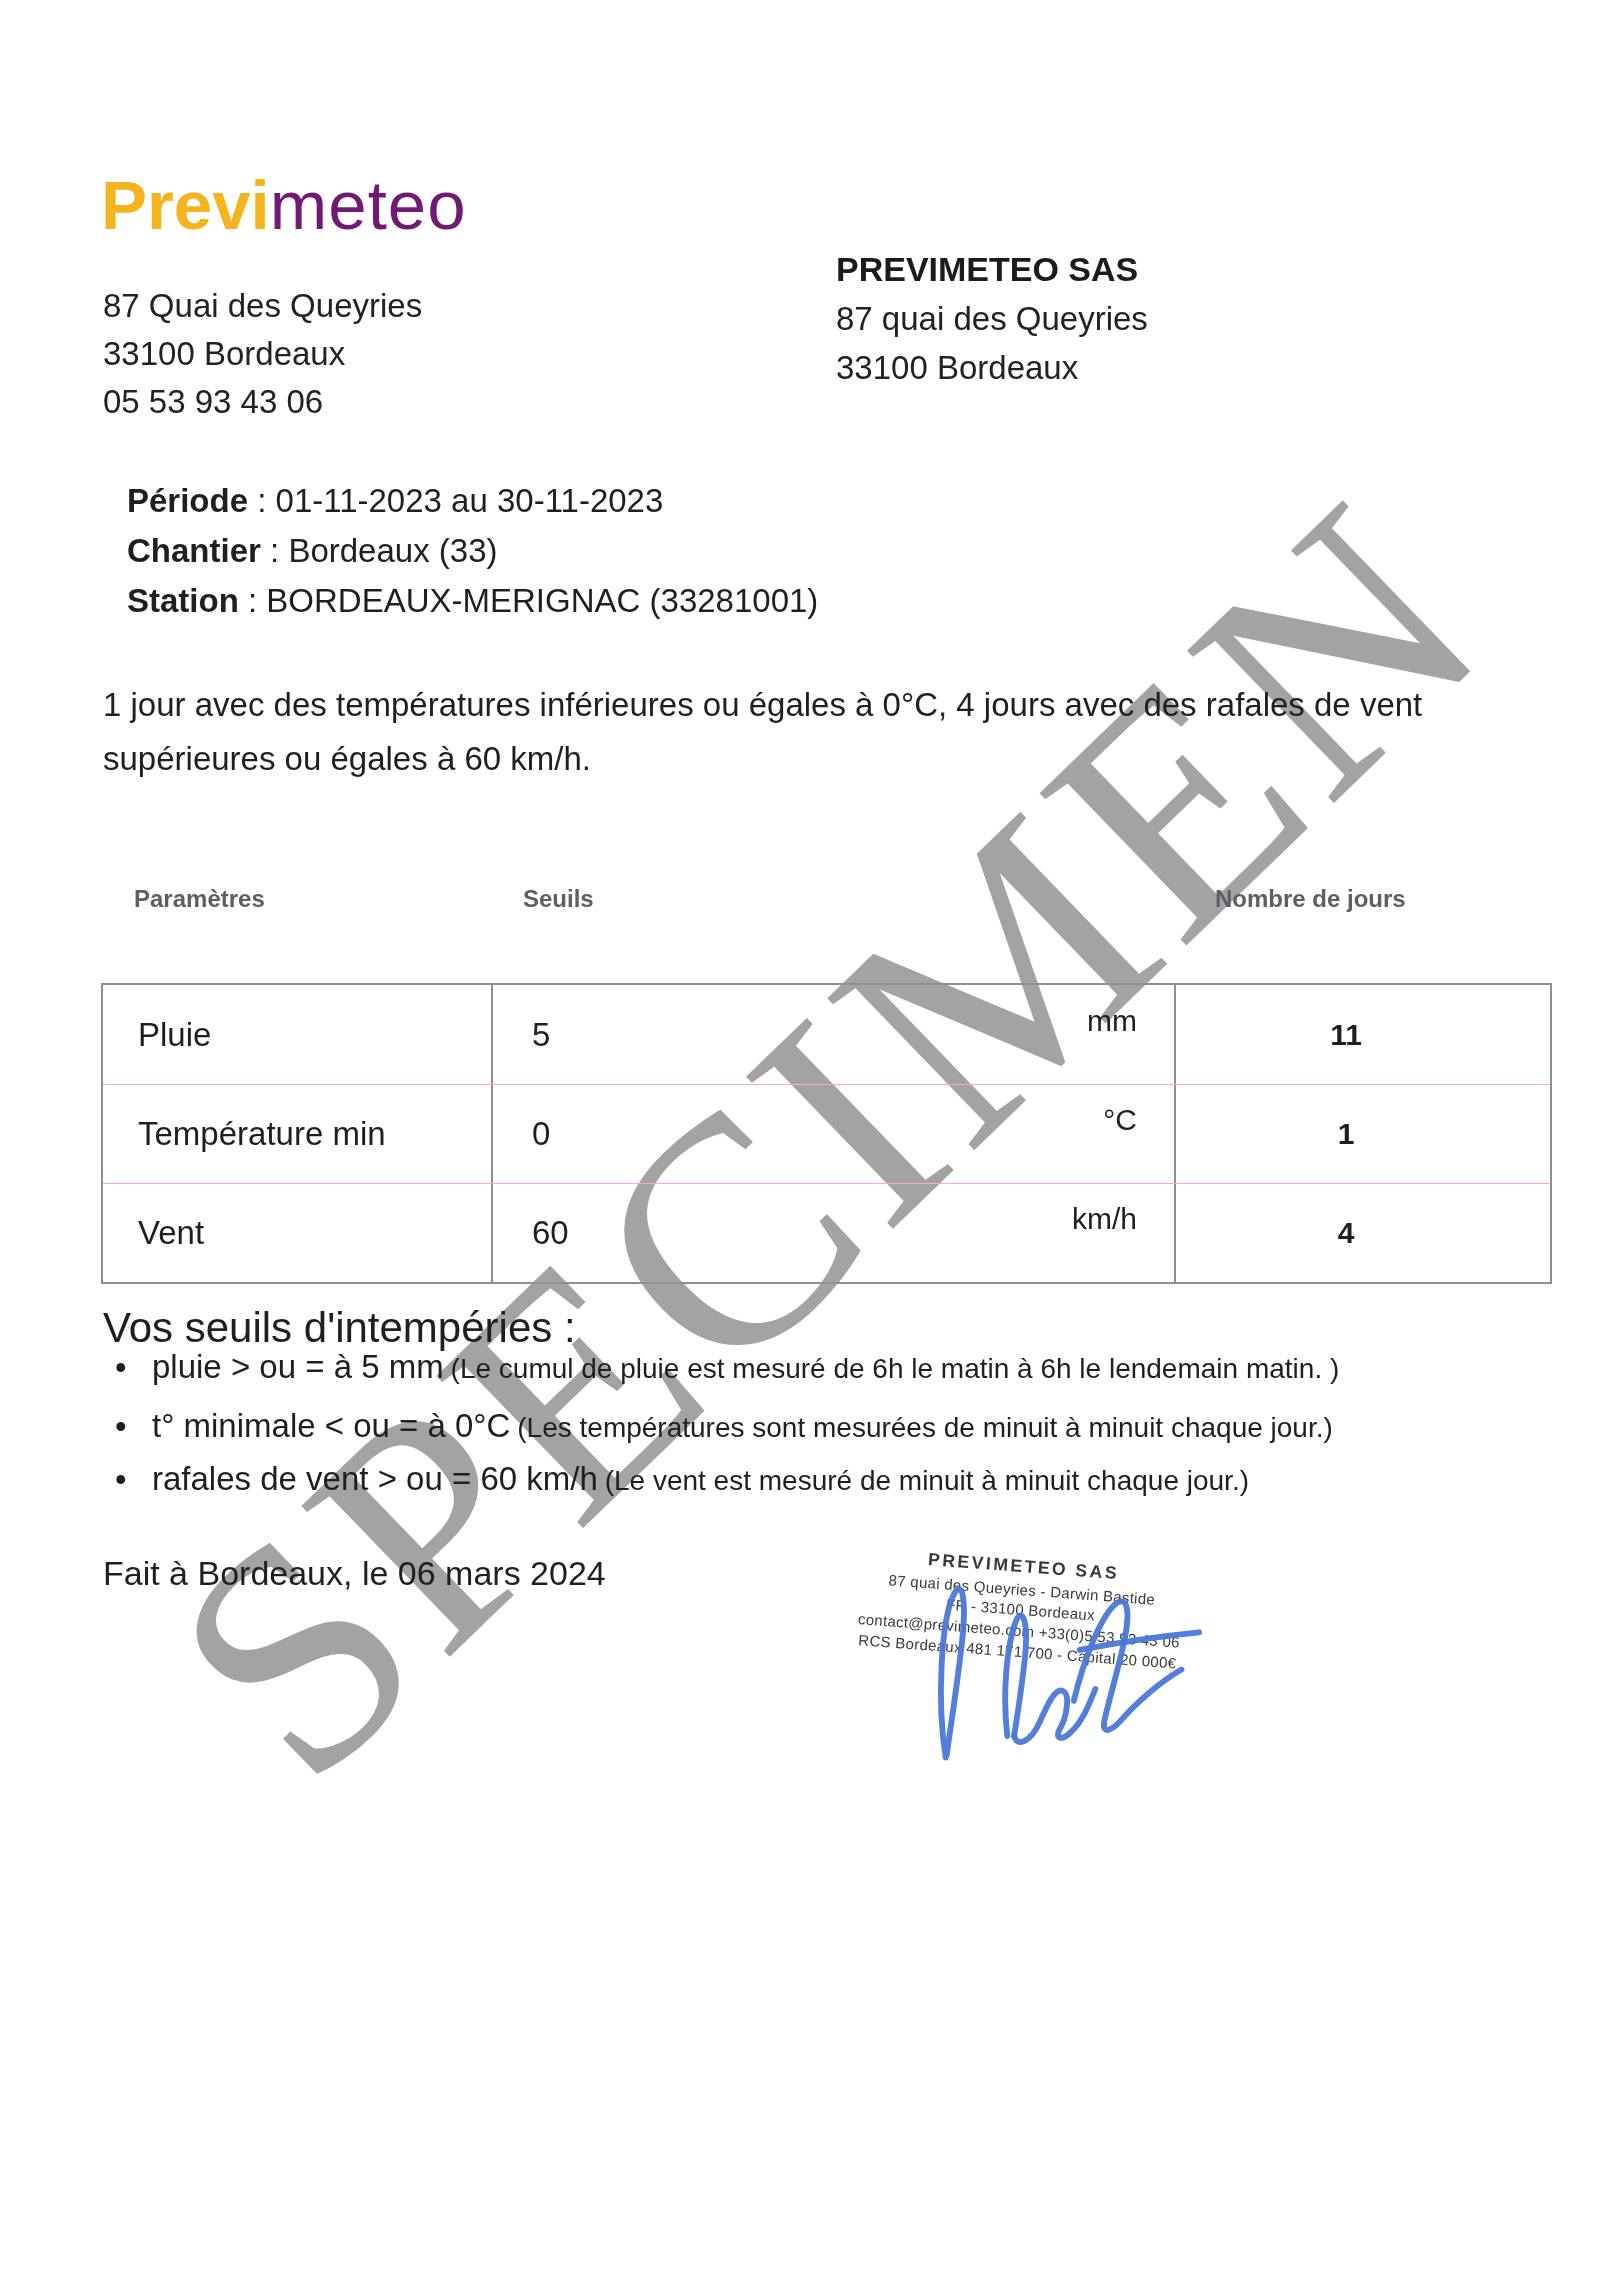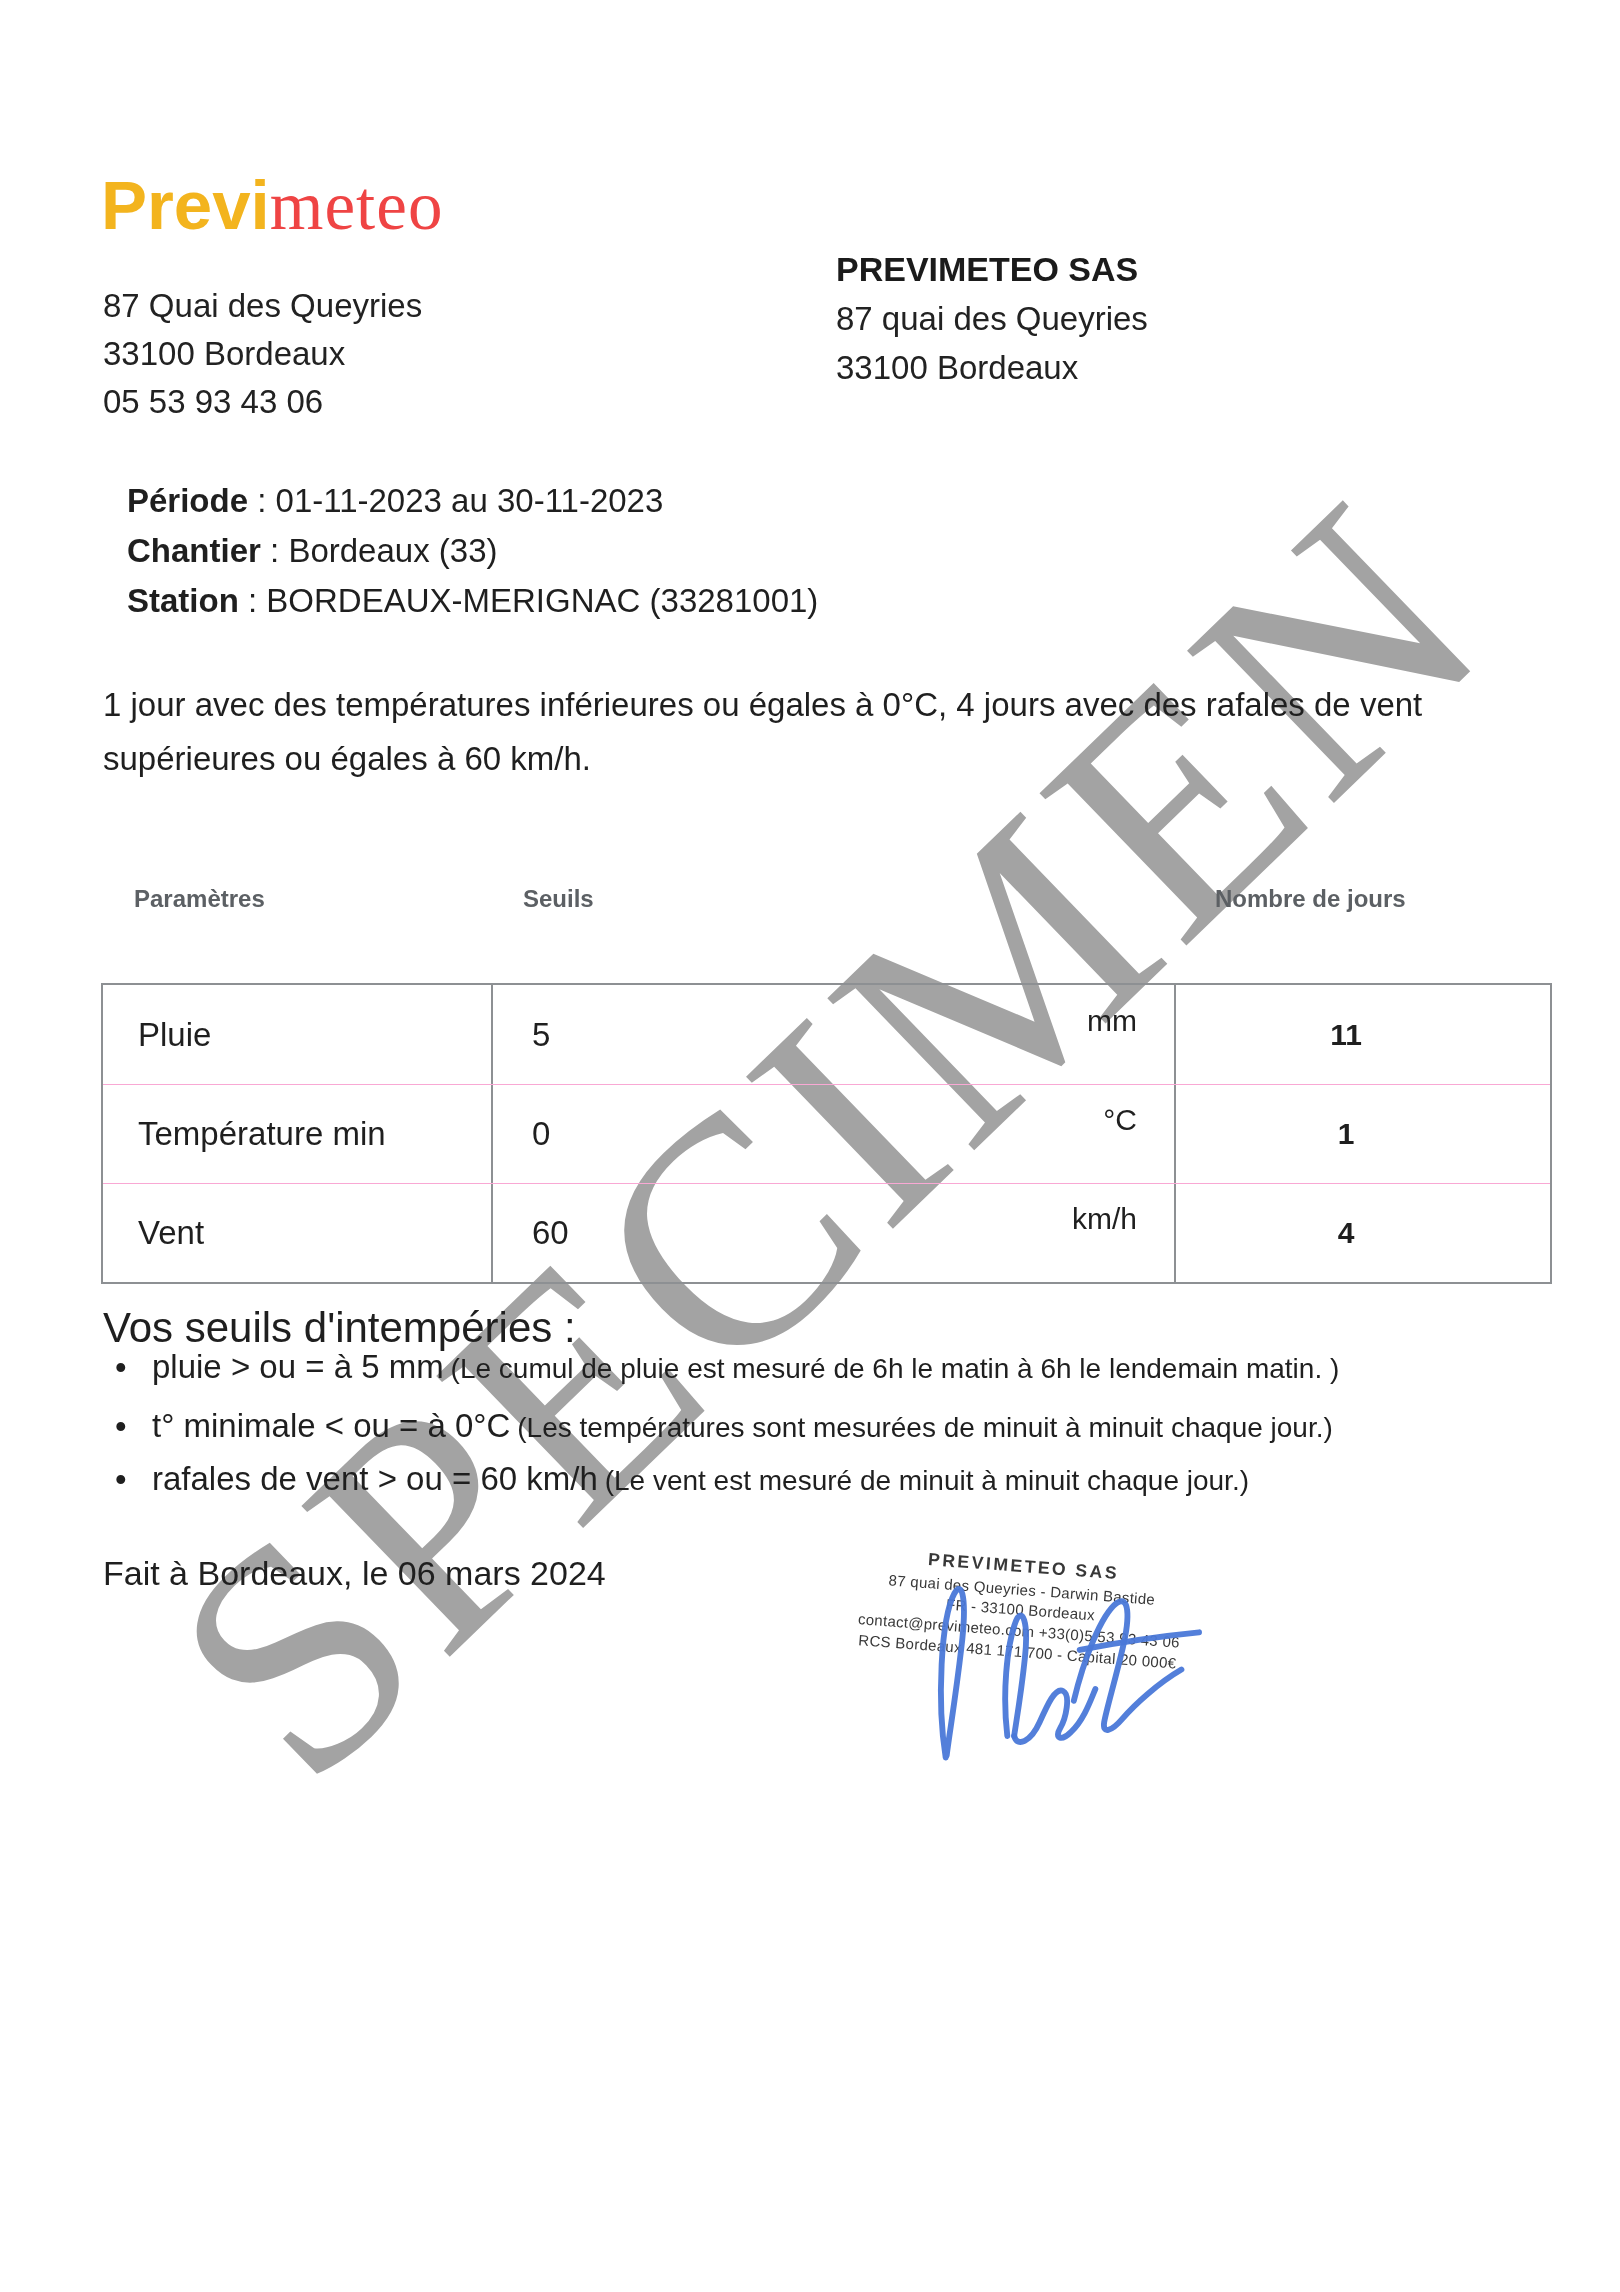--- a/index.html
+++ b/index.html
@@ -27,21 +27,21 @@
     white-space: nowrap;
     z-index: 1;
     user-select: none;
   }
 
   .content { position: absolute; inset: 0; z-index: 2; }
 
   
   .logo { position: absolute; left: 101px; top: 169px; font-size: 69px; line-height: 73px; white-space: nowrap; }
   .logo-bold { font-weight: 700; color: #F3B41E; text-align: center; }
-  .logo-light { font-weight: 400; color: #ef4444; letter-spacing: 1px; font-family: Liberation Serif, serif; }
+  .logo-light { font-weight: 400; color: #701a75; letter-spacing: 1px; }
 
   .sender { position: absolute; left: 103px; top: 282px; font-size: 33px; line-height: 48px; color: #222; }
 
   .company { position: absolute; left: 836px; top: 245px; font-size: 33px; line-height: 49px; color: #222; }
   .company-name { font-weight: 700; font-size: 34px; color: #1b1b1b; }
 
   
   .info { position: absolute; left: 103px; top: 476px; font-size: 33px; line-height: 50px; margin-left: 24px; }
   .info-label { font-weight: 700; }
 

